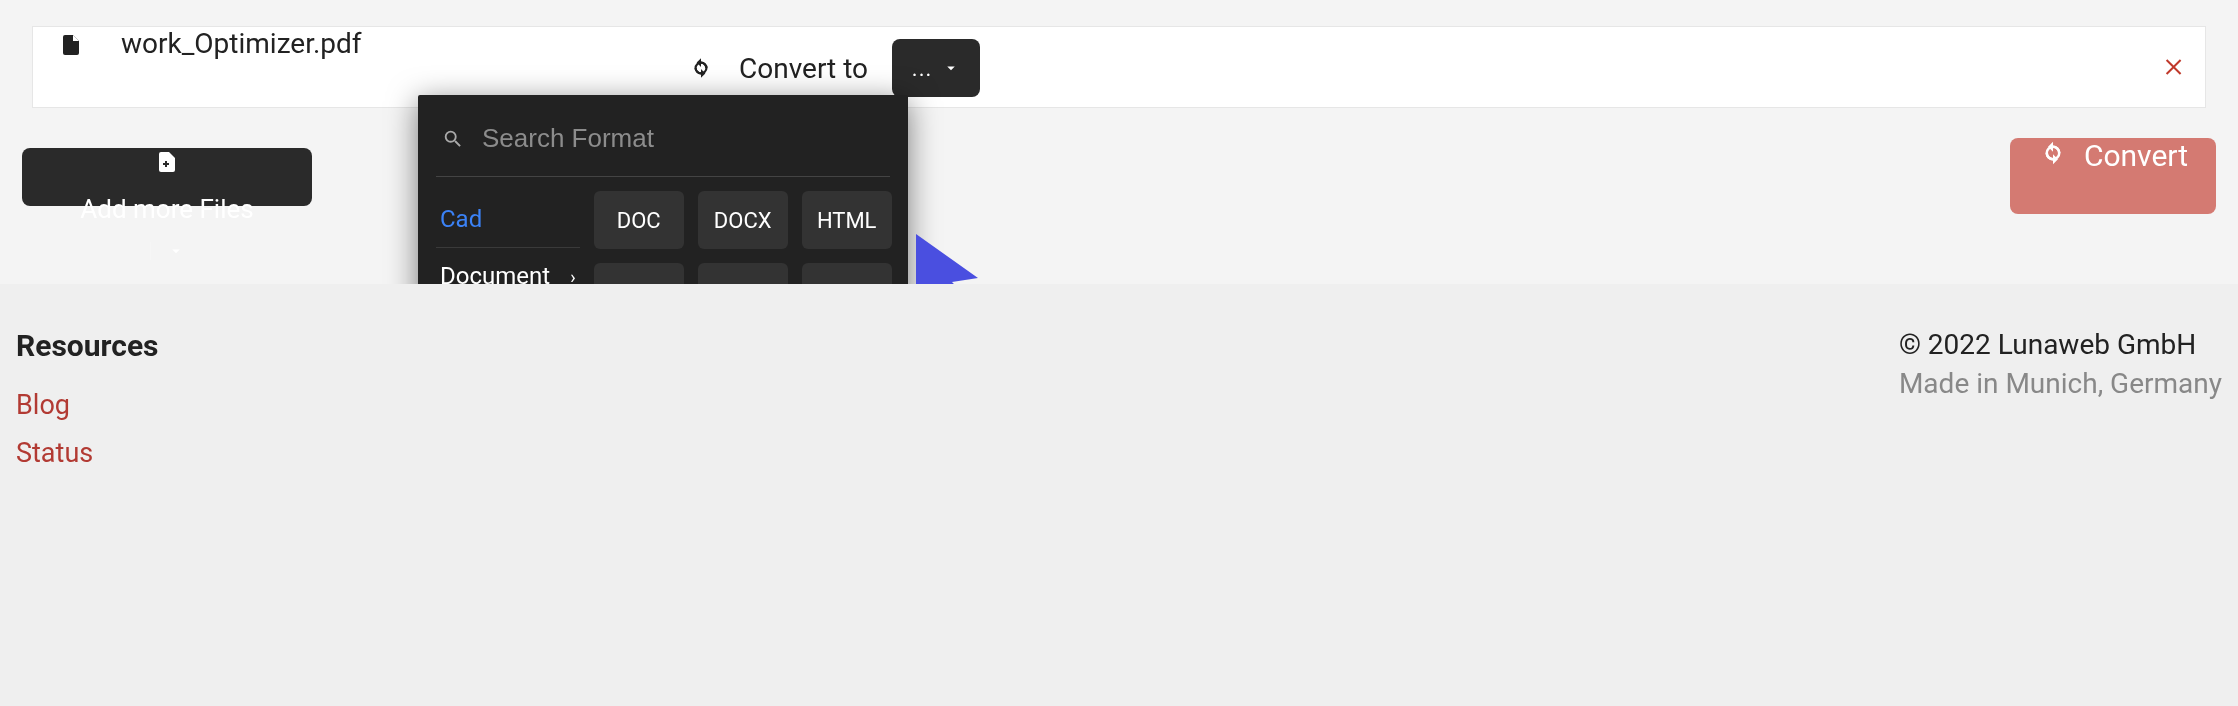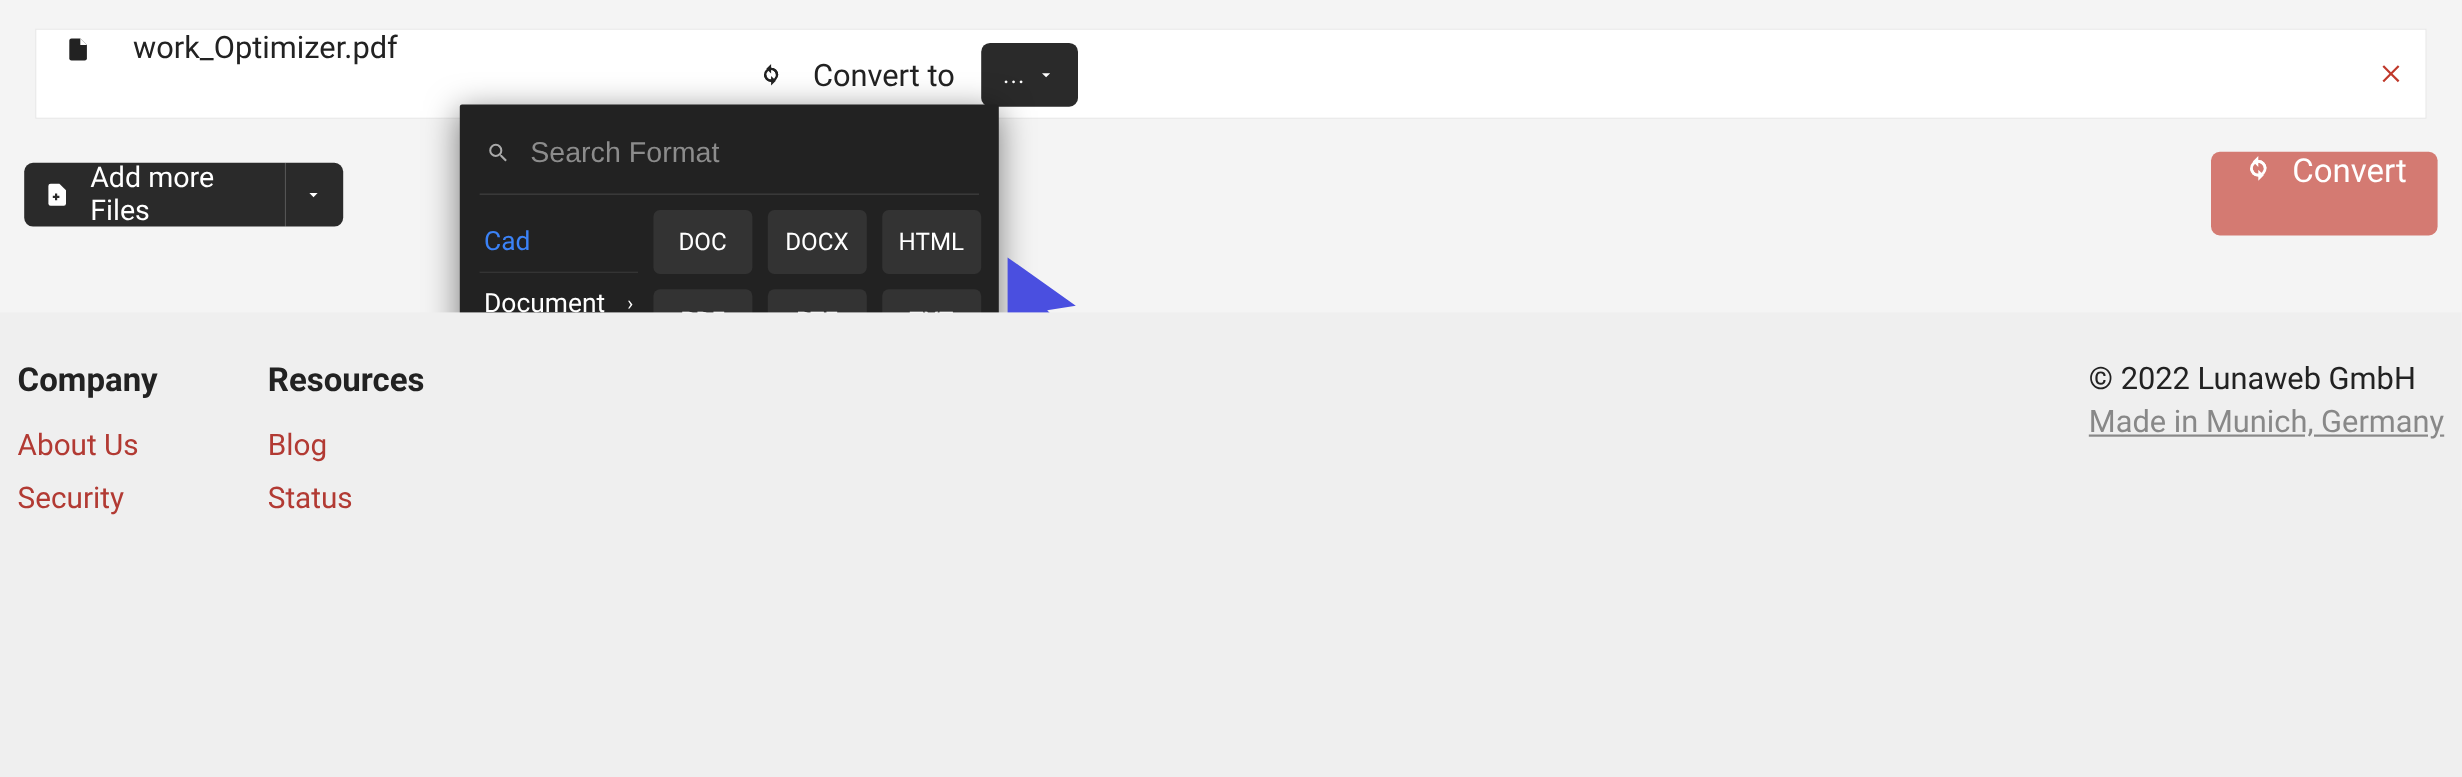--- a/index.html
+++ b/index.html
@@ -71,20 +71,21 @@
     height: 58px;
     width: 290px;
     background: #2a2a2a;
     color: #fff;
     border-radius: 8px;
     display: flex;
     align-items: center;
     padding: 0 18px;
     gap: 18px;
     cursor: pointer;
+    flex-direction: column;
   }
   .add-more-btn .add-ic { display:flex; }
   .add-more-btn .label { font-size: 26px; flex: 1; }
   .add-more-btn .caret-wrap { border-left: 1px solid rgba(255,255,255,0.2); padding-left: 16px; height: 100%; display:flex; align-items:center; }
 
   
   .dropdown {
     position: absolute;
     left: 418px;
     top: 95px;
@@ -177,21 +178,21 @@
     bottom: 0;
     background: #efefef;
     padding: 44px 16px 0 16px;
     display: flex;
   }
   .fcol { margin-right: 100px; }
   .fcol h3 { font-size: 30px; color: #222; font-weight: 700; margin-bottom: 26px; }
   .fcol a { display:block; font-size: 27px; color: #b23a33; text-decoration: none; margin-bottom: 16px; cursor:pointer; }
   .fright { margin-left: auto; text-align: left; }
   .fright .l1 { font-size: 28px; color: #222; margin-bottom: 6px; }
-  .fright .l2 { font-size: 28px; color: #888; text-decoration: underline; }
+  .fright .l2 { font-size: 28px; color: #888; }
 
   svg { display:block; }
 </style>
 </head>
 <body>
 
 <div class="file-row">
   <span class="file-icon">
     <svg viewBox="0 0 24 24" width="24" height="30">
         <path fill="#222" d="M14 2H6a2 2 0 0 0-2 2v16a2 2 0 0 0 2 2h12a2 2 0 0 0 2-2V8l-6-6z"></path>
@@ -292,25 +293,20 @@
 </div>
 
 <div class="cursor-arrow">
   <svg width="140" height="160" viewBox="0 0 140 160">
     <polygon fill="#4a4fe0" points="4,4 66,48 40,52 138,156 124,160 26,62 4,76"></polygon>
   </svg>
 </div>
 
 <div class="footer">
   <div class="fcol">
-    <h3>Company</h3>
-    <a>About Us</a>
-    <a>Security</a>
-  </div>
-  <div class="fcol">
     <h3>Resources</h3>
     <a>Blog</a>
     <a>Status</a>
   </div>
   <div class="fright">
     <div class="l1">© 2022 Lunaweb GmbH</div>
     <div class="l2">Made in Munich, Germany</div>
   </div>
 </div>
 

